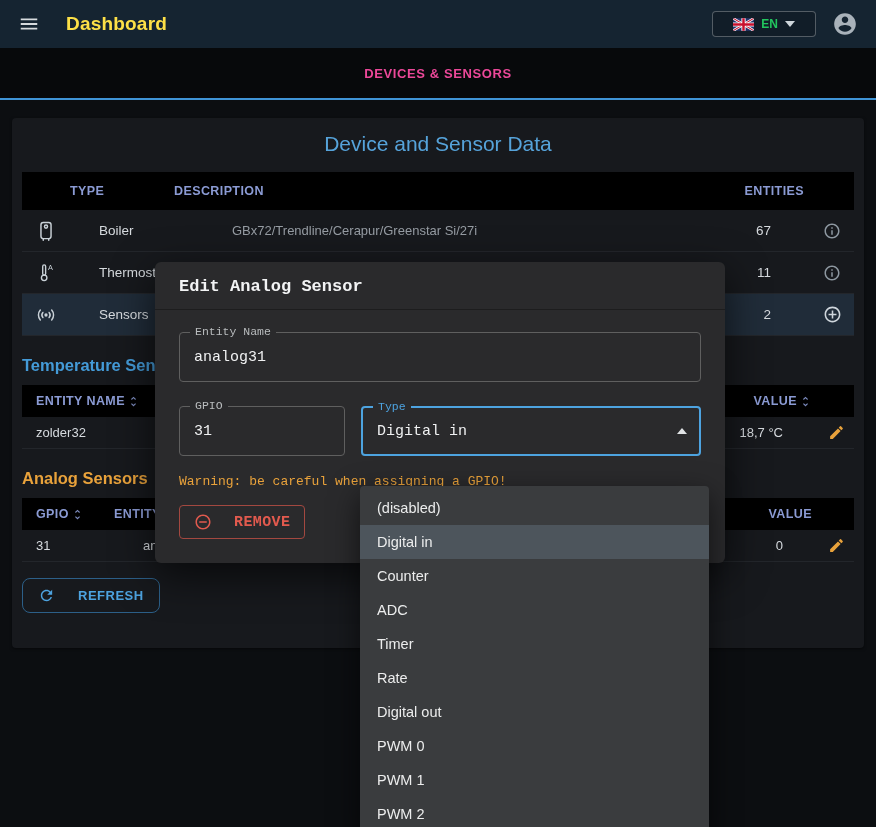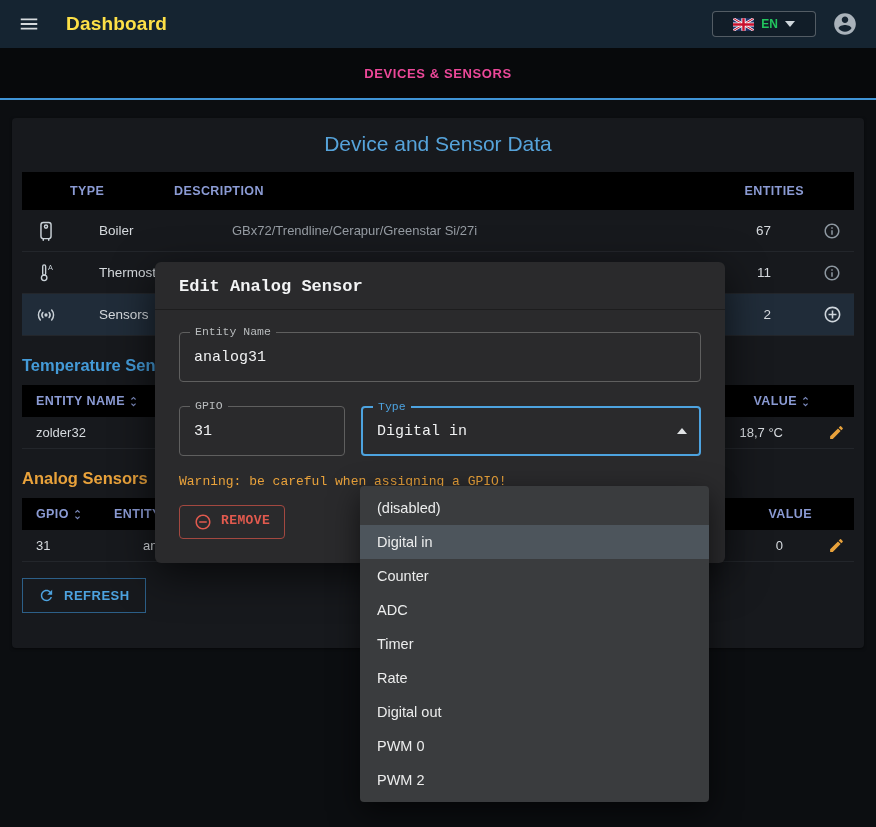--- a/index.html
+++ b/index.html
@@ -51,44 +51,44 @@
   .hcell { display:flex; align-items:center; gap:2px; }
   .hcell.right { justify-content:flex-end; padding-right:6px; }
   .pad-l { padding-left:14px; }
   .icon-cell, .action-cell { display:flex; justify-content:center; align-items:center; }
   .sort { width:13px; height:13px; color:#8b9bd4; opacity:.9; }
 
   .section-title { margin:20px 10px 10px; font-size:16.5px; font-weight:700; }
   .section-title.temp { color:#449bd8; }
   .section-title.analog { color:#e9a23b; }
 
-  .refresh-btn { margin:16px 0 0 10px; display:inline-flex; align-items:center; gap:9px;
-    padding:8px 15px; background:none; border:1px solid #2c5f88; border-radius:0;
+  .refresh-btn { margin:16px 0 0 10px; display:inline-flex; align-items:center; gap:23px;
+    padding:8px 15px; background:none; border:1px solid #2c5f88; border-radius:8px;
     color:#4da3e0; font-size:13px; font-weight:700; letter-spacing:.5px; cursor:pointer; font-family:inherit; }
 
   
   .dialog { position:absolute; left:155px; top:262px; width:570px; background:#2a2a2c;
     border-radius:6px; box-shadow:0 12px 40px rgba(0,0,0,.65); z-index:5; padding-bottom:24px;font-family:Liberation Mono, monospace; }
   .dialog-title { padding:15px 24px 13px; font-size:17px; font-weight:700; color:#f2f3f4;
     border-bottom:1px solid rgba(0,0,0,.3); }
   .dialog-body { padding:22px 24px 0; }
   .field { position:relative; border:1px solid #5f5f5f; border-radius:4px; height:50px;
     display:flex; align-items:center; padding:0 14px; font-size:15px; color:#f0f1f2; }
   .field label { position:absolute; top:-8px; left:10px; background:#2a2a2c; padding:0 5px;
     font-size:11.5px; color:#b9bcbe; }
   .field.focused { border:2px solid #4da3e0; }
   .field.focused label { color:#4da3e0; }
   .field-row { display:flex; gap:16px; margin-top:24px; }
   .gpio-field { width:166px; flex:none; }
   .type-field { flex:1; }
   .select-arrow { position:absolute; right:12px; top:50%; transform:translateY(-50%); display:flex; }
   .warning { margin-top:18px; font-size:13px; color:#e9a23b; }
   .dialog-actions { margin-top:16px; }
-  .remove-btn { display:inline-flex; gap:9px; padding:7px 14px; background:none;
-    border:1px solid #a34840; border-radius:4px; color:#e25a4e; font-size:13px; font-weight:700;
+  .remove-btn { display:inline-flex; align-items:center; gap:22px; padding:7px 14px; background:none;
+    border:1px solid #a34840; border-radius:4px; color:#e25a4e; font-size:15px; font-weight:700;
     letter-spacing:.4px; cursor:pointer; font-family:inherit; }
 
   
   .menu { position:absolute; left:360px; top:464px; width:349px; background:#3a3c3e;
     border-radius:4px; box-shadow:0 10px 30px rgba(0,0,0,.6); padding:5px 0; z-index:6;margin-top:22px; }
   .menu-item { height:34px; display:flex; align-items:center; padding:0 17px; font-size:14.5px;
     color:#eceded; cursor:pointer; }
   .menu-item.selected { background:#4d555c; }
 
   svg { display:block; }
@@ -315,16 +315,17 @@
 
   <div class="menu">
     <div class="menu-item">(disabled)</div>
     <div class="menu-item selected">Digital in</div>
     <div class="menu-item">Counter</div>
     <div class="menu-item">ADC</div>
     <div class="menu-item">Timer</div>
     <div class="menu-item">Rate</div>
     <div class="menu-item">Digital out</div>
     <div class="menu-item">PWM 0</div>
+    <div class="menu-item">PWM 1</div>
     <div class="menu-item">PWM 2</div>
   </div>
 
 </div>
 
 </body></html>

